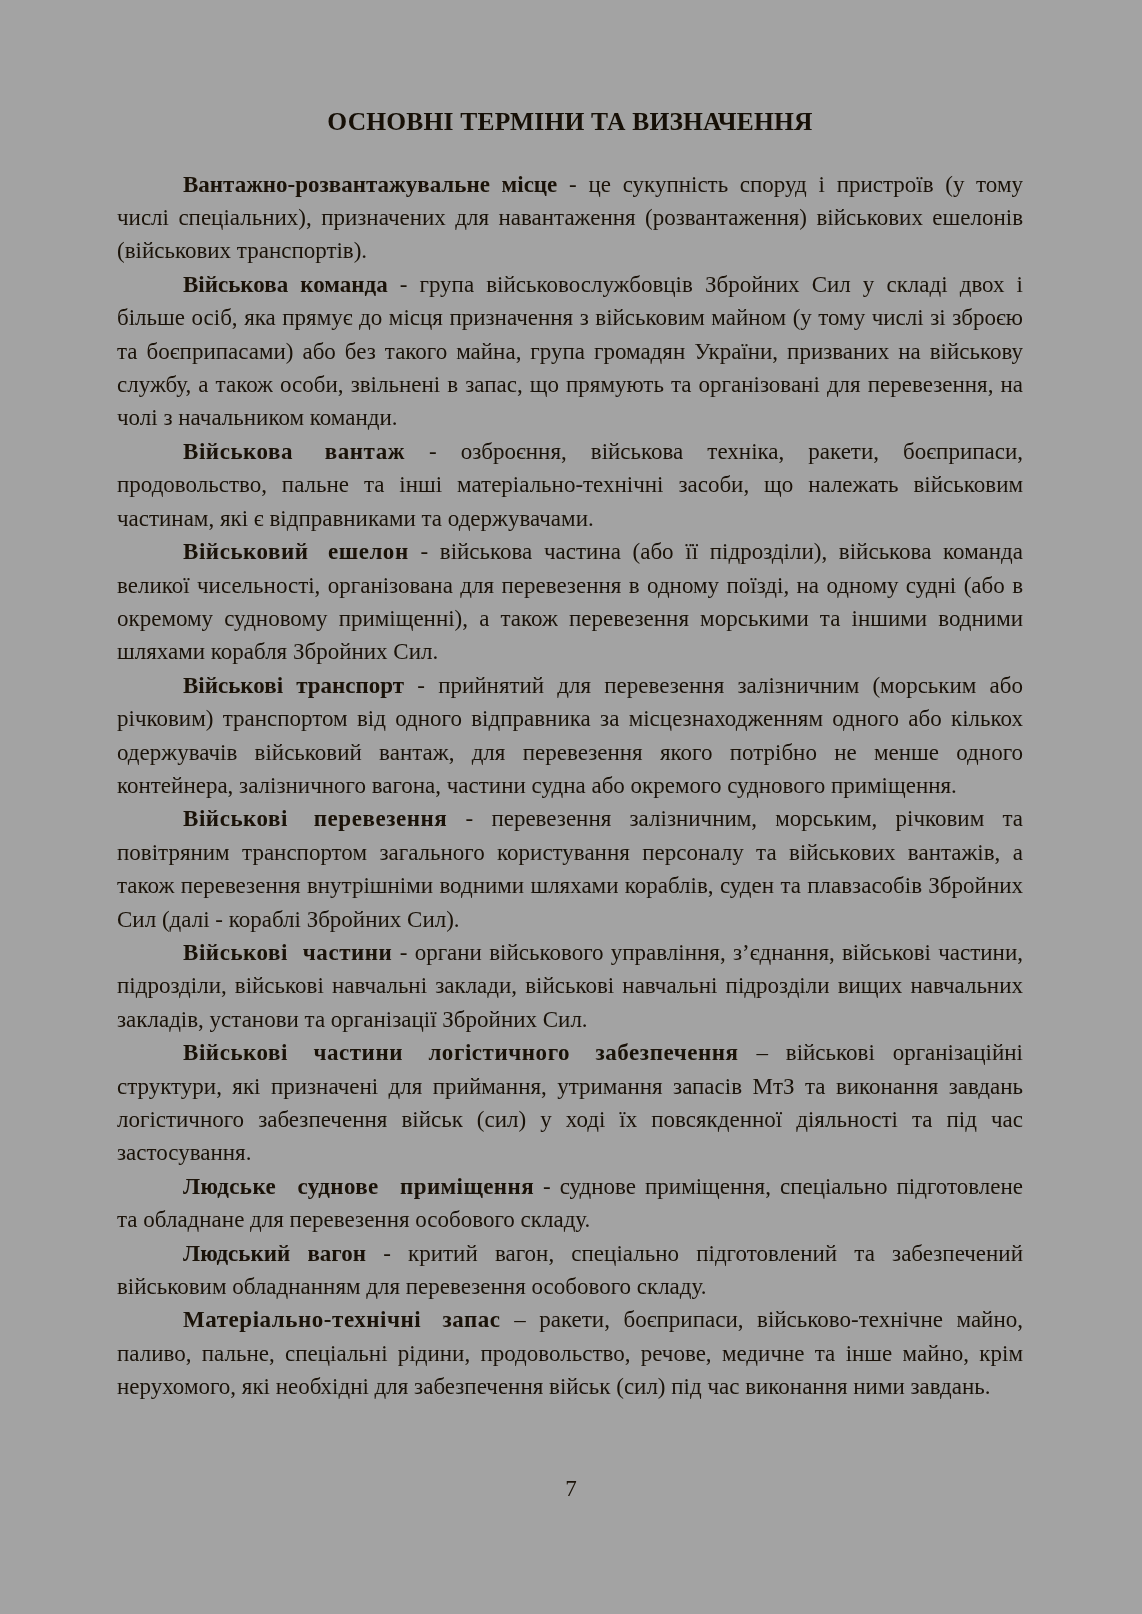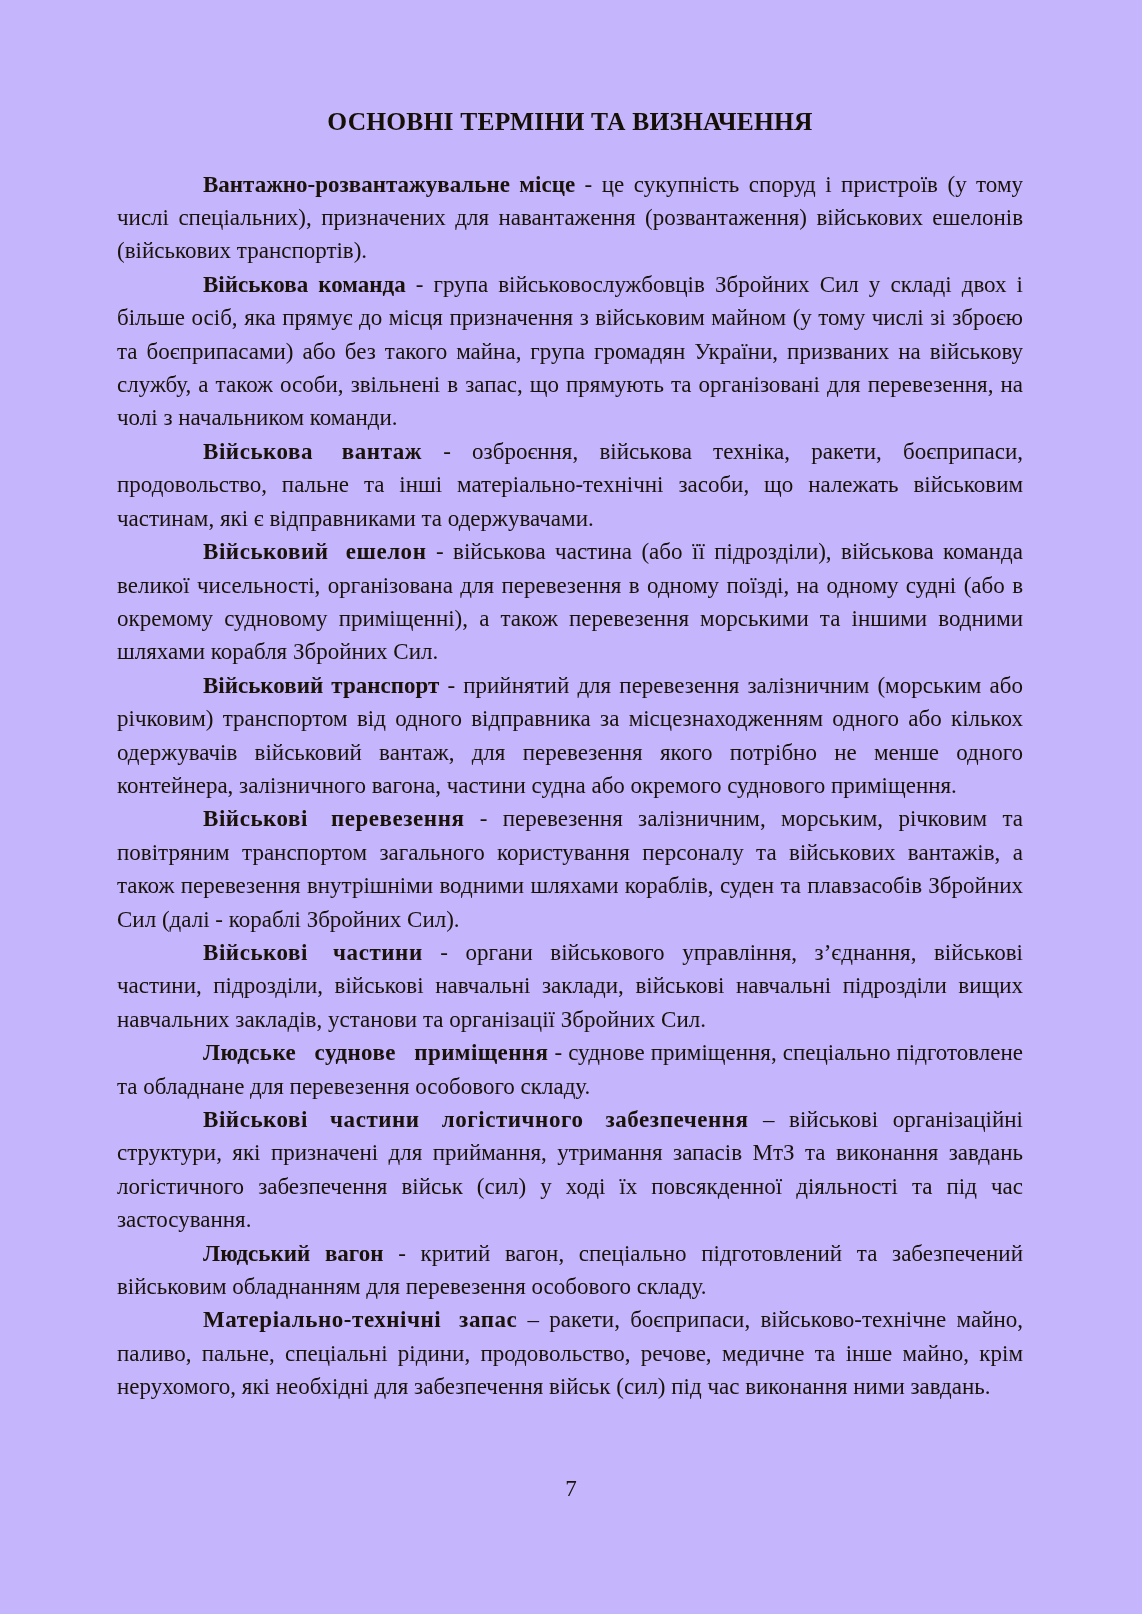--- a/index.html
+++ b/index.html
@@ -10,21 +10,21 @@
   }
   body {
     font-family: "Liberation Serif", "DejaVu Serif", serif;
     color: #1a1208;
   }
   .page {
     position: relative;
     width: 1142px;
     height: 1614px;
     margin: 0 auto;
-    background: #c4b5fd;
+    background: #a3a3a3;
     overflow: hidden;
     box-sizing: border-box;
     font-family: Liberation Serif, serif;
   }
   .content {
     position: absolute;
     left: 117px;
     top: 106px;
     width: 906px;
   }
@@ -42,21 +42,20 @@
     line-height: 33.4px;
     text-align: justify;
     text-justify: inter-word;
     text-indent: 66px;
     margin: 0;
     color: #1a1208;
     hyphens: none;
   }
   .term-name {
     font-weight: bold;
-    margin-left: 20px;
   }
   .term-name.spaced {
     letter-spacing: 0.55px;
     word-spacing: 7px;
   }
   .term-name.spaced-wide {
     letter-spacing: 0.4px;
     word-spacing: 12px;
   }
   .page-number {
@@ -93,37 +92,37 @@
 
       <p class="term-para">
         <span class="term-name spaced">Військова вантаж</span><span> - </span><span>озброєння, військова техніка, ракети, боєприпаси, продовольство, пальне та інші матеріально-технічні засоби, що належать військовим частинам, які є відправниками та одержувачами.</span>
       </p>
 
       <p class="term-para">
         <span class="term-name spaced">Військовий ешелон</span><span> - </span><span>військова частина (або її підрозділи), військова команда великої чисельності, організована для перевезення в одному поїзді, на одному судні (або в окремому судновому приміщенні), а також перевезення морськими та іншими водними шляхами корабля Збройних Сил.</span>
       </p>
 
       <p class="term-para">
-        <span class="term-name">Військовий транспорт</span><span> - </span><span>прийнятий для перевезення залізничним (морським або річковим) транспортом від одного відправника за місцезнаходженням одного або кількох одержувачів військовий вантаж, для перевезення якого потрібно не менше одного контейнера, залізничного вагона, частини судна або окремого суднового приміщення.</span>
+        <span class="term-name">Військові транспорт</span><span> - </span><span>прийнятий для перевезення залізничним (морським або річковим) транспортом від одного відправника за місцезнаходженням одного або кількох одержувачів військовий вантаж, для перевезення якого потрібно не менше одного контейнера, залізничного вагона, частини судна або окремого суднового приміщення.</span>
       </p>
 
       <p class="term-para">
         <span class="term-name spaced">Військові перевезення</span><span> - </span><span>перевезення залізничним, морським, річковим та повітряним транспортом загального користування персоналу та військових вантажів, а також перевезення внутрішніми водними шляхами кораблів, суден та плавзасобів Збройних Сил (далі - кораблі Збройних Сил).</span>
       </p>
 
       <p class="term-para">
         <span class="term-name spaced">Військові частини</span><span> - </span><span>органи військового управління, з’єднання, військові частини, підрозділи, військові навчальні заклади, військові навчальні підрозділи вищих навчальних закладів, установи та організації Збройних Сил.</span>
       </p>
 
       <p class="term-para">
-        <span class="term-name spaced-wide">Людське суднове приміщення</span><span> - </span><span>суднове приміщення, спеціально підготовлене та обладнане для перевезення особового складу.</span>
+        <span class="term-name spaced">Військові частини логістичного забезпечення</span><span> – </span><span>військові організаційні структури, які призначені для приймання, утримання запасів МтЗ та виконання завдань логістичного забезпечення військ (сил) у ході їх повсякденної діяльності та під час застосування.</span>
       </p>
 
       <p class="term-para">
-        <span class="term-name spaced">Військові частини логістичного забезпечення</span><span> – </span><span>військові організаційні структури, які призначені для приймання, утримання запасів МтЗ та виконання завдань логістичного забезпечення військ (сил) у ході їх повсякденної діяльності та під час застосування.</span>
+        <span class="term-name spaced-wide">Людське суднове приміщення</span><span> - </span><span>суднове приміщення, спеціально підготовлене та обладнане для перевезення особового складу.</span>
       </p>
 
       <p class="term-para">
         <span class="term-name">Людський вагон</span><span> - </span><span>критий вагон, спеціально підготовлений та забезпечений військовим обладнанням для перевезення особового складу.</span>
       </p>
 
       <p class="term-para">
         <span class="term-name spaced">Матеріально-технічні запас</span><span> – </span><span>ракети, боєприпаси, військово-технічне майно, паливо, пальне, спеціальні рідини, продовольство, речове, медичне та інше майно, крім нерухомого, які необхідні для забезпечення військ (сил) під час виконання ними завдань.</span>
       </p>
 

